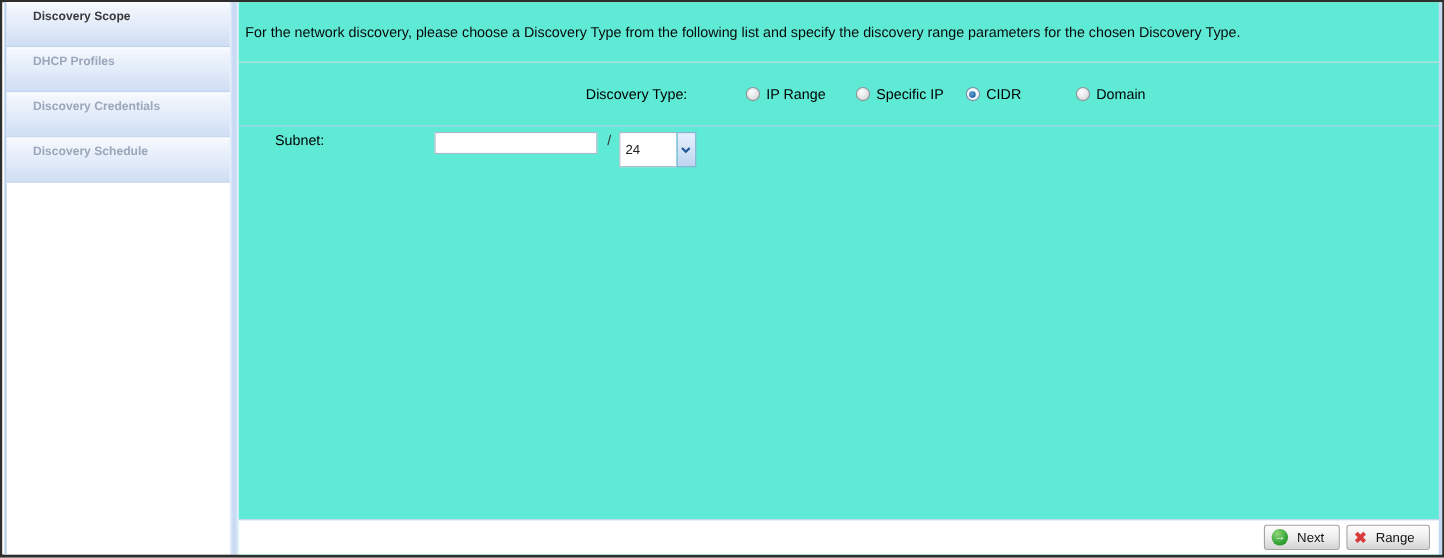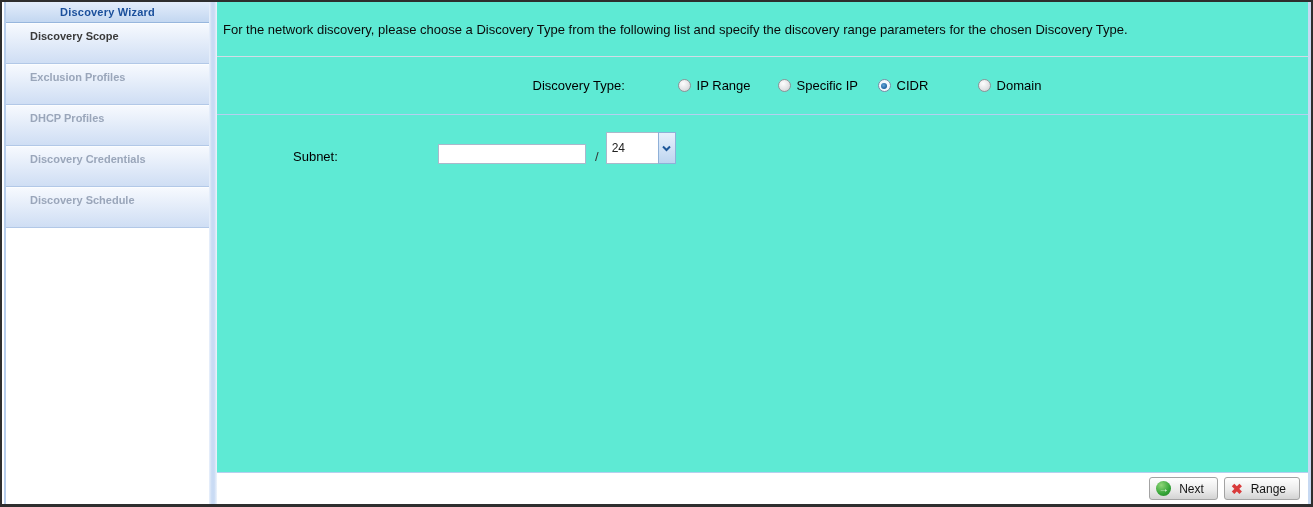--- a/index.html
+++ b/index.html
@@ -37,21 +37,21 @@
   .radio-option { display:flex; align-items:center; width:100px; cursor:pointer; }
   .radio { width:13px; height:13px; border-radius:50%; border:1px solid #8f9398;
            background:radial-gradient(circle at 38% 32%, #fdfdfd, #e3e4e6 55%, #c6c9cd);
            margin-right:6px; position:relative; flex:none; }
   .radio.checked { border-color:#768ca6; background:#f2f7fc; }
   .radio.checked::after { content:""; position:absolute; left:2.5px; top:2.5px; right:2.5px; bottom:2.5px;
            border-radius:50%; background:radial-gradient(circle at 42% 38%, #64a6d8, #1c5f9f 72%); }
   .radio-option span.opt-label { font-size:13px; color:#000; }
 
   .form-area { flex:1; }
-  .subnet-row { margin-top:17px; display:flex; align-items:flex-end; padding-left:76px; }
+  .subnet-row { margin-top:5px; display:flex; align-items:flex-start; padding-left:33px; }
   .text-input { width:148px; height:20px; border:1px solid #aab8cb; font-size:12px;
                 font-family:"Liberation Sans", sans-serif; padding:0 3px; color:#222; }
   .slash { margin:0 7px 0 9px; font-size:13px; color:#333; }
   .combo { display:flex; align-items:stretch; height:32px; cursor:pointer; }
   .combo-text { width:52px; border:1px solid #aab8cb; border-right:none; background:#fff;
                 font-size:12px; color:#222; display:flex; align-items:center; padding-left:5px; }
   .combo-trigger { width:18px; border:1px solid #8fb0d8; display:flex; align-items:center;
                 justify-content:center; background:linear-gradient(#e6f0fc, #bed5f0); }
 
   
@@ -67,23 +67,21 @@
          color:#fff; display:flex; align-items:center; justify-content:center;
          font-size:10px; font-weight:bold; line-height:1; }
   .icon-cancel { color:#d93b3b; font-size:14px; font-weight:bold; line-height:1; }
 </style>
 </head>
 <body>
 
 <div class="frame">
 
   <div class="sidebar">
-    <div class="sidebar-header">Discovery Wizard</div>
     <div class="nav-item active">Discovery Scope</div>
-    <div class="nav-item">Exclusion Profiles</div>
     <div class="nav-item">DHCP Profiles</div>
     <div class="nav-item">Discovery Credentials</div>
     <div class="nav-item">Discovery Schedule</div>
   </div>
 
   <div class="vstrip"></div>
 
   <div class="main">
 
     <div class="desc-row">For the network discovery, please choose a Discovery Type from the following list and specify the discovery range parameters for the chosen Discovery Type.</div>

